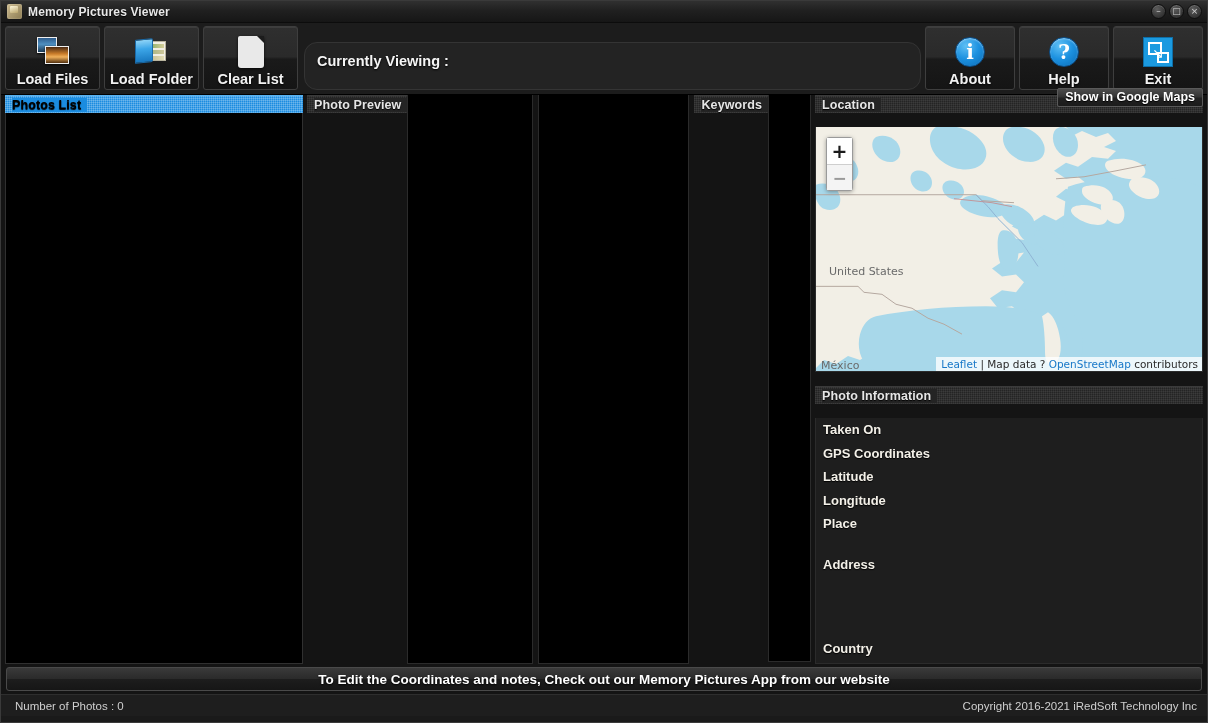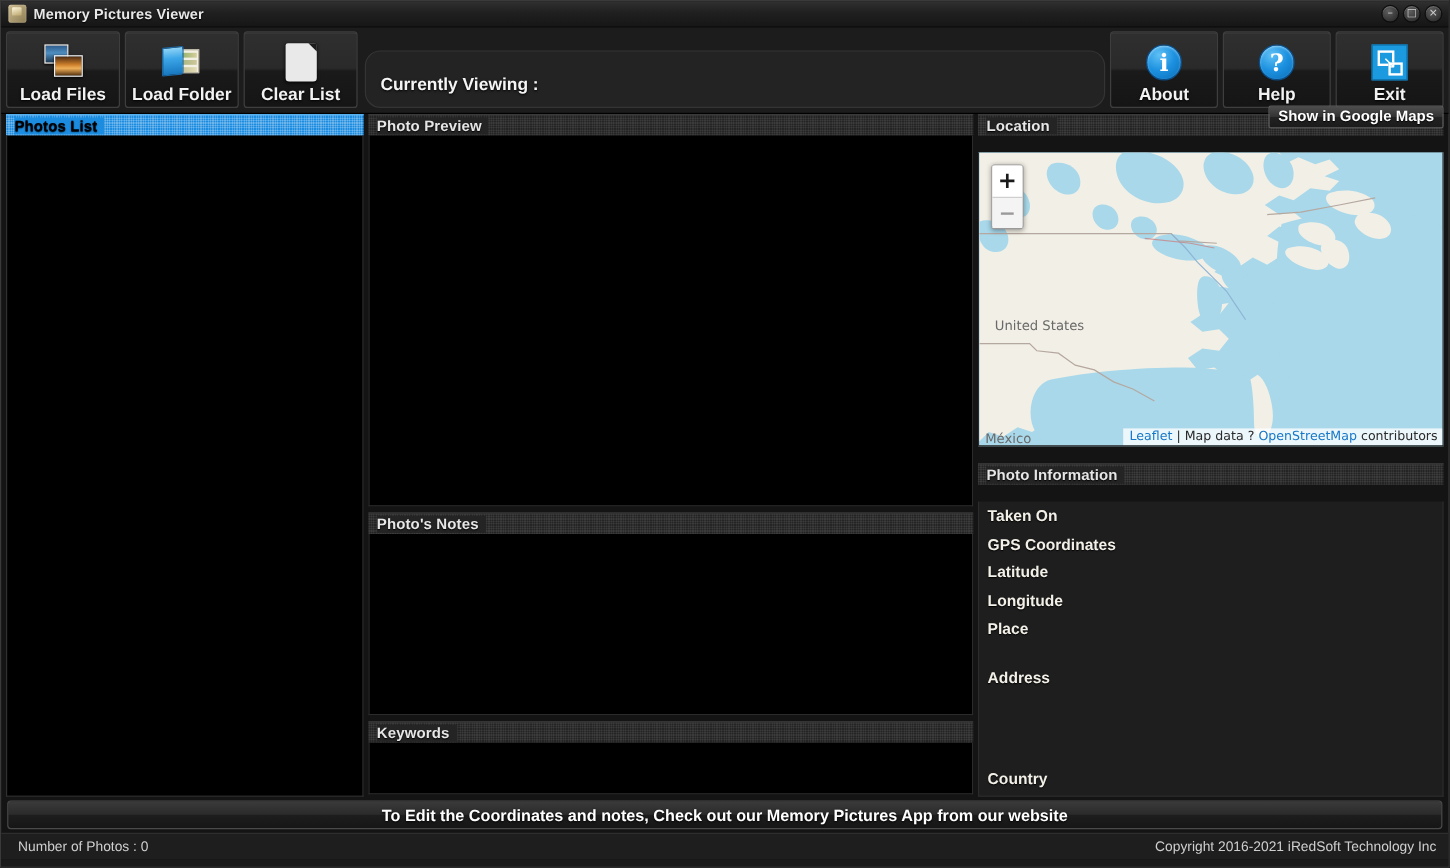--- a/index.html
+++ b/index.html
@@ -122,21 +122,21 @@
     white-space: nowrap;
   }
 
   #currently-viewing-area {
     flex: 1;
     background: #232323;
     border: 1px solid #343434;
     border-radius: 13px;
     margin: 16px 4px 0 2px;
     display: flex;
-    align-items: center;
+    align-items: flex-start;
     padding: 10px 0 0 12px;
   }
   #currently-viewing-label {
     color: #f5f5f5;
     font-size: 14.5px;
     font-weight: bold;
     text-shadow: 0 1px 2px #000;
   }
   #currently-viewing-value {
     color: #d8d8d8;
@@ -293,21 +293,21 @@
     background: #000;
     border: 1px solid #303030;
     border-top: none;
     overflow: auto;
   }
 
   
   #center-panel {
     flex: 1;
     display: flex;
-    flex-direction: column;
+    flex-direction: row;
     min-width: 0;
   }
   #photo-preview-box {
     flex: 1 1 auto;
     background: #000;
     border: 1px solid #2b2b2b;
     border-top: none;
     min-height: 0;
   }
   #notes-box {
@@ -582,23 +582,20 @@
       <div id="photos-list-box"></div>
     </div>
 
     <div id="center-panel">
       <div class="panel-header">
         <span class="ph-title">Photo Preview</span>
       </div>
       <div id="photo-preview-box"></div>
 
       <div class="gap-2"></div>
-      <div class="panel-header">
-        <span class="ph-title">Photo's Notes</span>
-      </div>
       <div id="notes-box"></div>
 
       <div class="gap-2"></div>
       <div class="panel-header">
         <span class="ph-title">Keywords</span>
       </div>
       <div id="keywords-box"></div>
     </div>
 
     <div id="right-panel">

